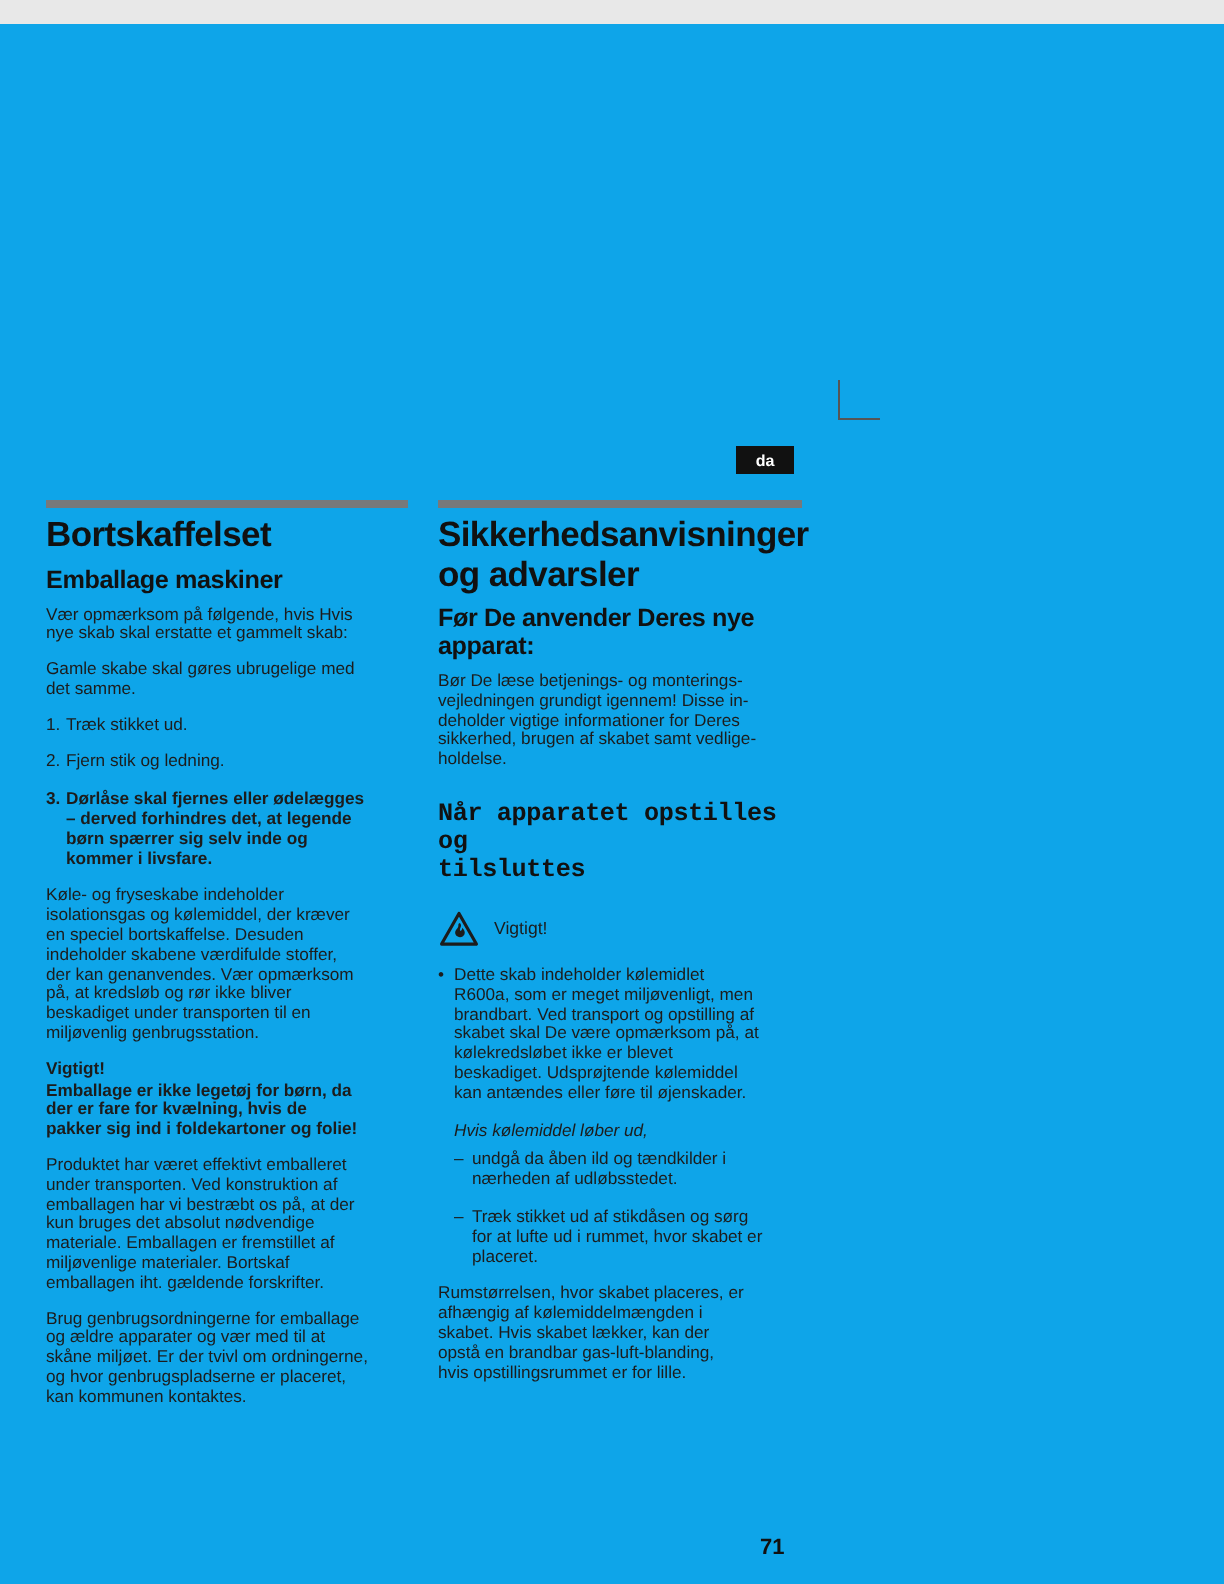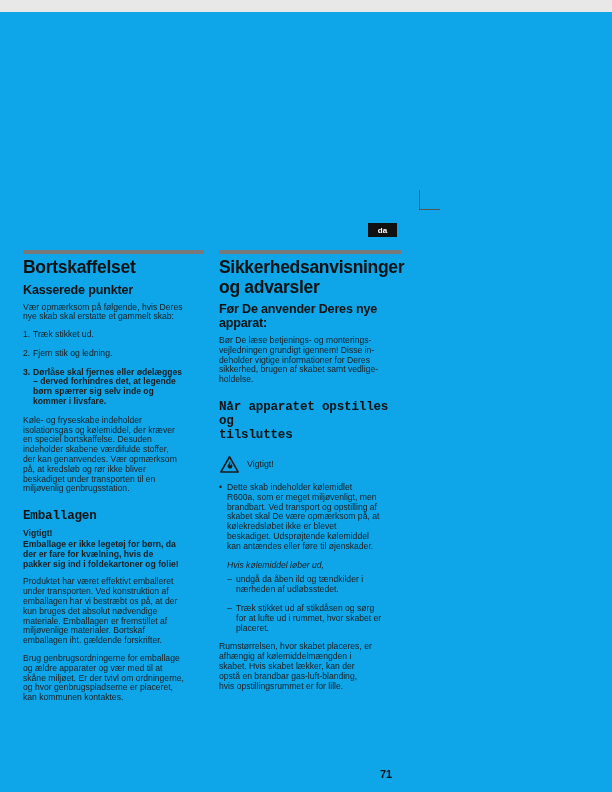--- a/index.html
+++ b/index.html
@@ -61,23 +61,25 @@
 <div class="page">
 
   <div class="crop-mark-v"></div>
   <div class="crop-mark-h"></div>
   <div class="lang-badge">da</div>
 
   <div class="col col-left">
     <div class="rule"></div>
     <h1>Bortskaffelset</h1>
 
-    <h2>Kasserede punkter</h2>
-    <p>Vær opmærksom på følgende, hvis Deres
+    <h2>Emballage maskiner</h2>
+    <p>Vær opmærksom på følgende, hvis Hvis
 nye skab skal erstatte et gammelt skab:</p>
+    <p>Gamle skabe skal gøres ubrugelige med
+det samme.</p>
 
     <div class="li">
       <span class="num">1.</span>
       <span class="txt">Træk stikket ud.</span>
     </div>
     <div class="li">
       <span class="num">2.</span>
       <span class="txt">Fjern stik og ledning.</span>
     </div>
     <div class="li boldli">
@@ -90,21 +92,20 @@
 
     <p>Køle- og fryseskabe indeholder
 isolationsgas og kølemiddel, der kræver
 en speciel bortskaffelse. Desuden
 indeholder skabene værdifulde stoffer,
 der kan genanvendes. Vær opmærksom
 på, at kredsløb og rør ikke bliver
 beskadiget under transporten til en
 miljøvenlig genbrugsstation.</p>
 
-    <h2 class="mt-lg">Emballagen</h2>
     <p class="bold tight">Vigtigt!</p>
     <p class="bold">Emballage er ikke legetøj for børn, da
 der er fare for kvælning, hvis de
 pakker sig ind i foldekartoner og folie!</p>
     <p>Produktet har været effektivt emballeret
 under transporten. Ved konstruktion af
 emballagen har vi bestræbt os på, at der
 kun bruges det absolut nødvendige
 materiale. Emballagen er fremstillet af
 miljøvenlige materialer. Bortskaf

